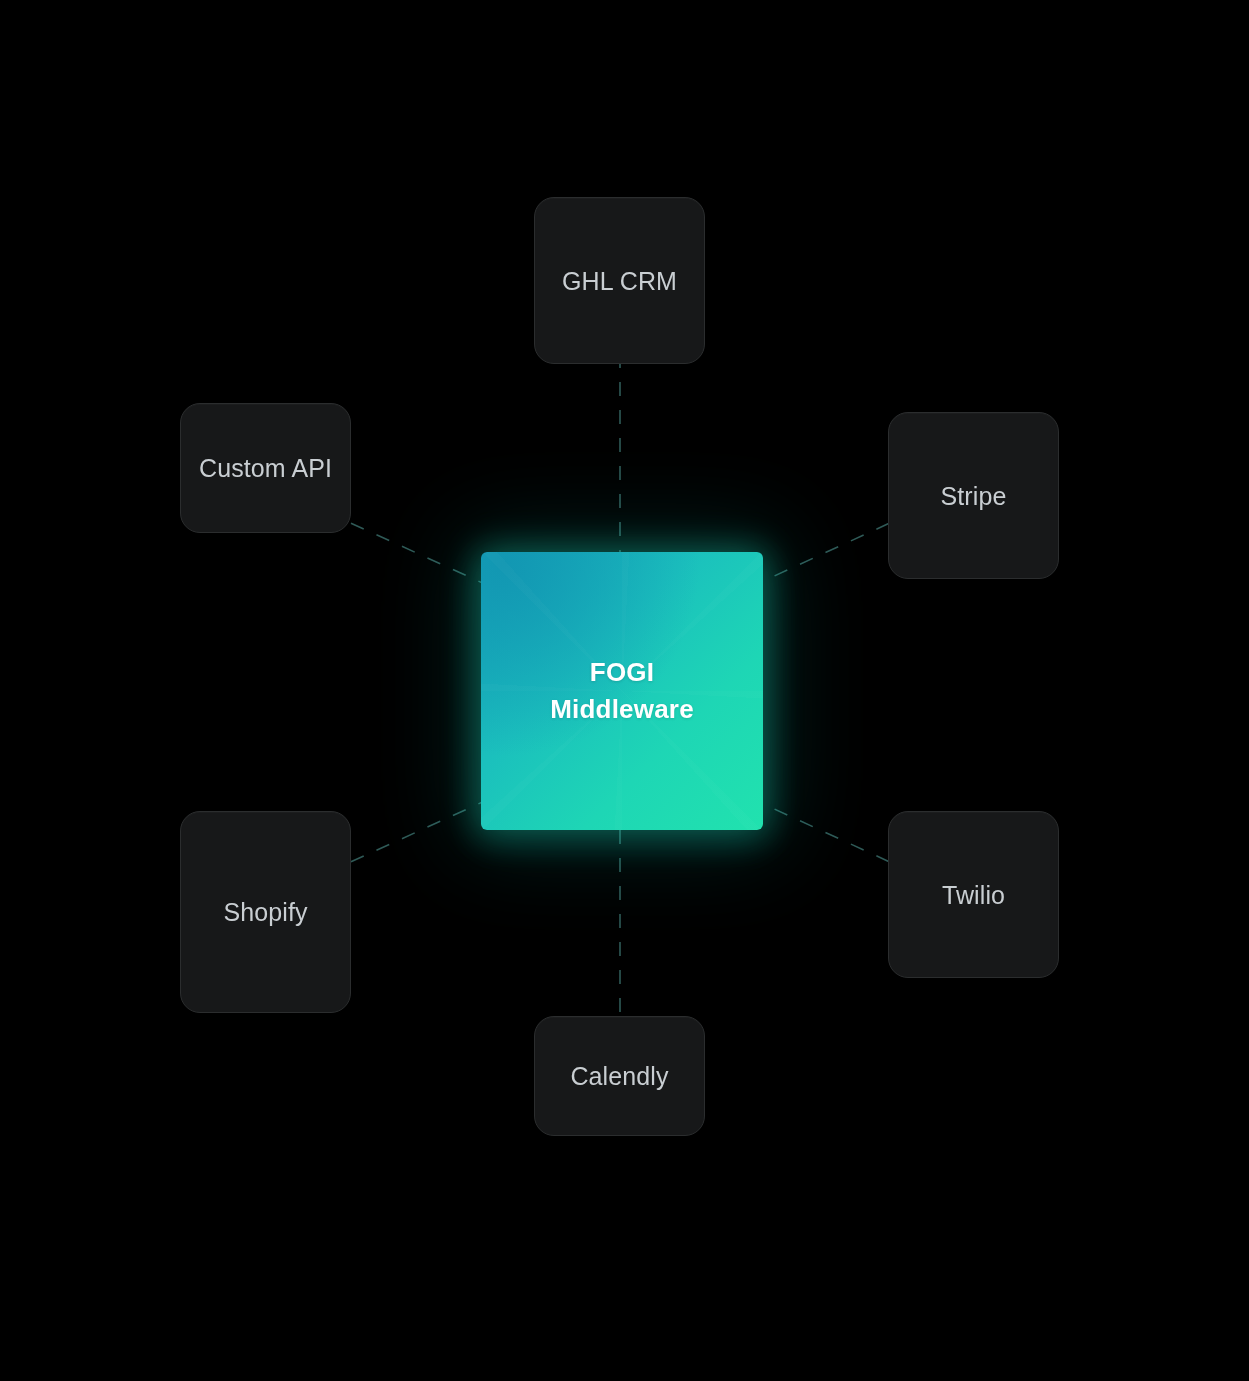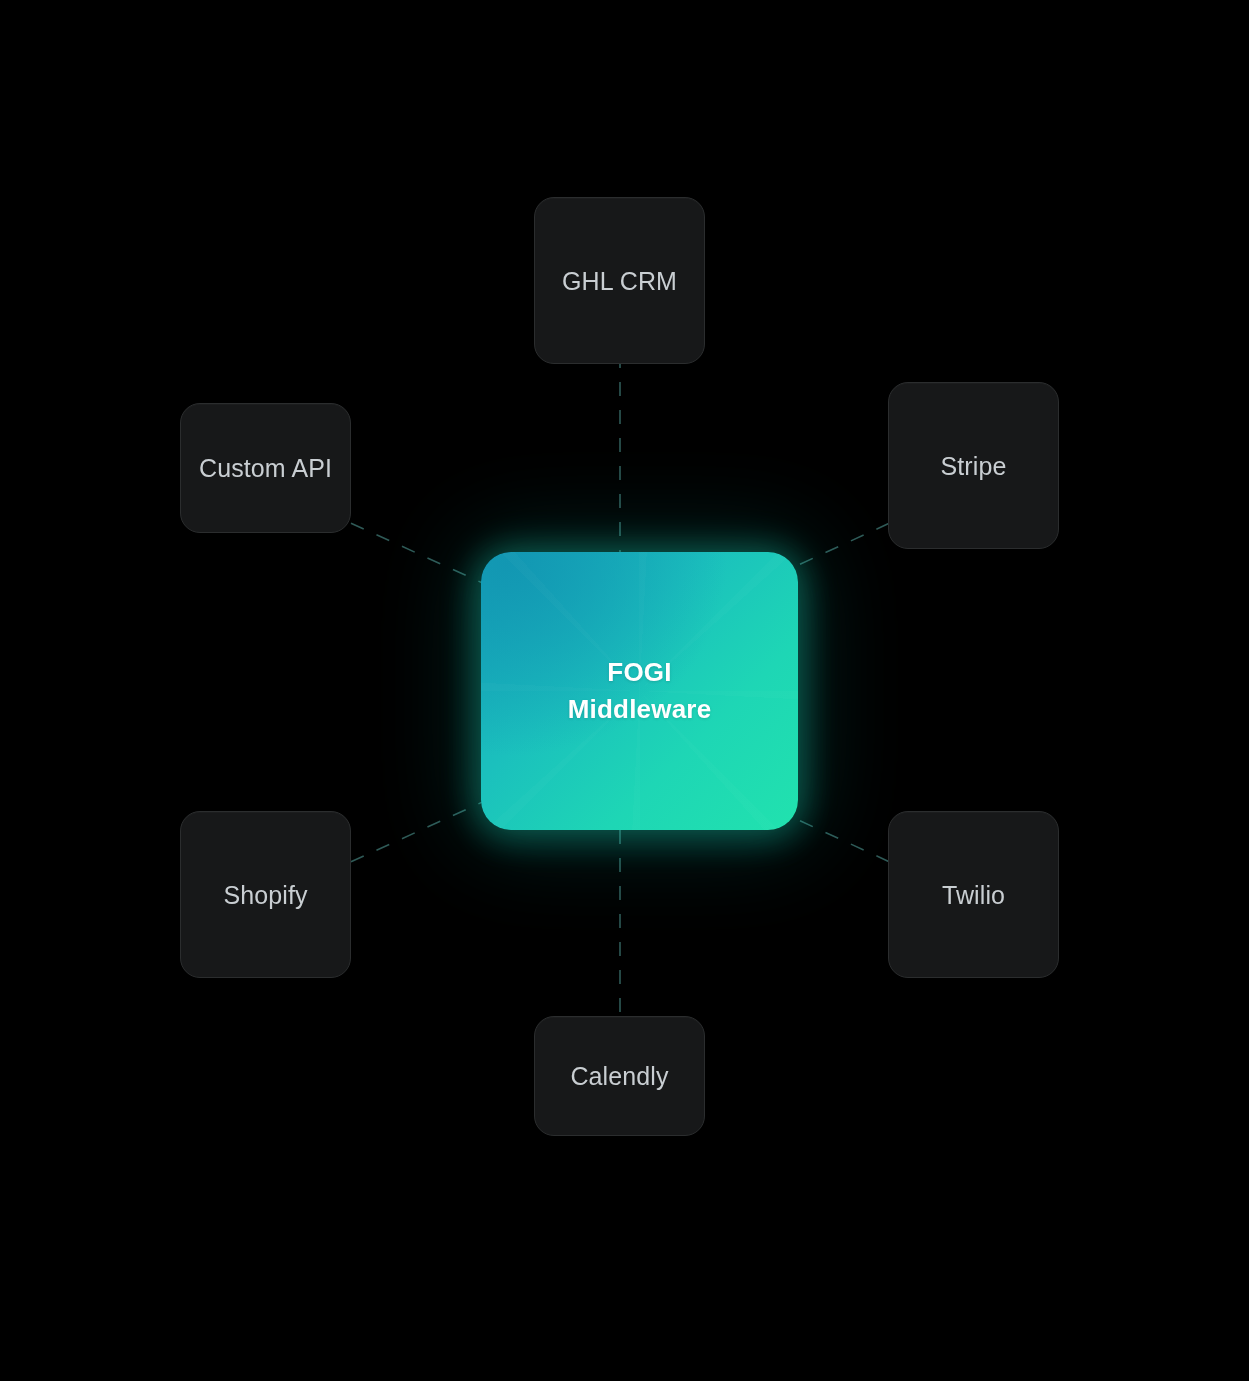--- a/index.html
+++ b/index.html
@@ -48,34 +48,34 @@
     font-size: 25px;
     font-weight: 400;
     letter-spacing: 0.1px;
     line-height: 1.2;
     text-align: center;
     white-space: nowrap;
   }
 
   #node-ghl-crm    { left: 534px; top: 197px;  width: 171px; height: 167px; justify-content: center; }
   #node-custom-api { left: 180px; top: 403px;  width: 171px; height: 130px; }
-  #node-stripe     { left: 888px; top: 382px;  width: 171px; height: 167px; }
-  #node-shopify    { left: 180px; top: 811px;  width: 171px; height: 167px; }
+  #node-stripe     { left: 888px; top: 412px;  width: 171px; height: 167px; }
+  #node-shopify    { left: 180px; top: 811px;  width: 171px; height: 202px; }
   #node-twilio     { left: 888px; top: 811px;  width: 171px; height: 167px; align-items: center; }
   #node-calendly   { left: 534px; top: 1016px; width: 171px; height: 120px; }
 
   
   #node-center {
     position: absolute;
     left: 481px;
     top: 552px;
-    width: 317px;
+    width: 282px;
     height: 278px;
     box-sizing: border-box;
-    border-radius: 30px;
+    border-radius: 6px;
     background:
       radial-gradient(120% 120% at 8% 4%, rgba(18,150,178,0.95) 0%, rgba(18,150,178,0) 58%),
       linear-gradient(135deg, #16a7bd 0%, #1bc0bd 38%, #1ed6b5 68%, #21e2ae 100%);
     display: flex;
     align-items: center;
     justify-content: center;
     box-shadow:
       0 0 34px 6px rgba(32,220,180,0.30),
       0 0 90px 18px rgba(25,200,190,0.16),
       0 10px 40px 4px rgba(20,190,185,0.14);

